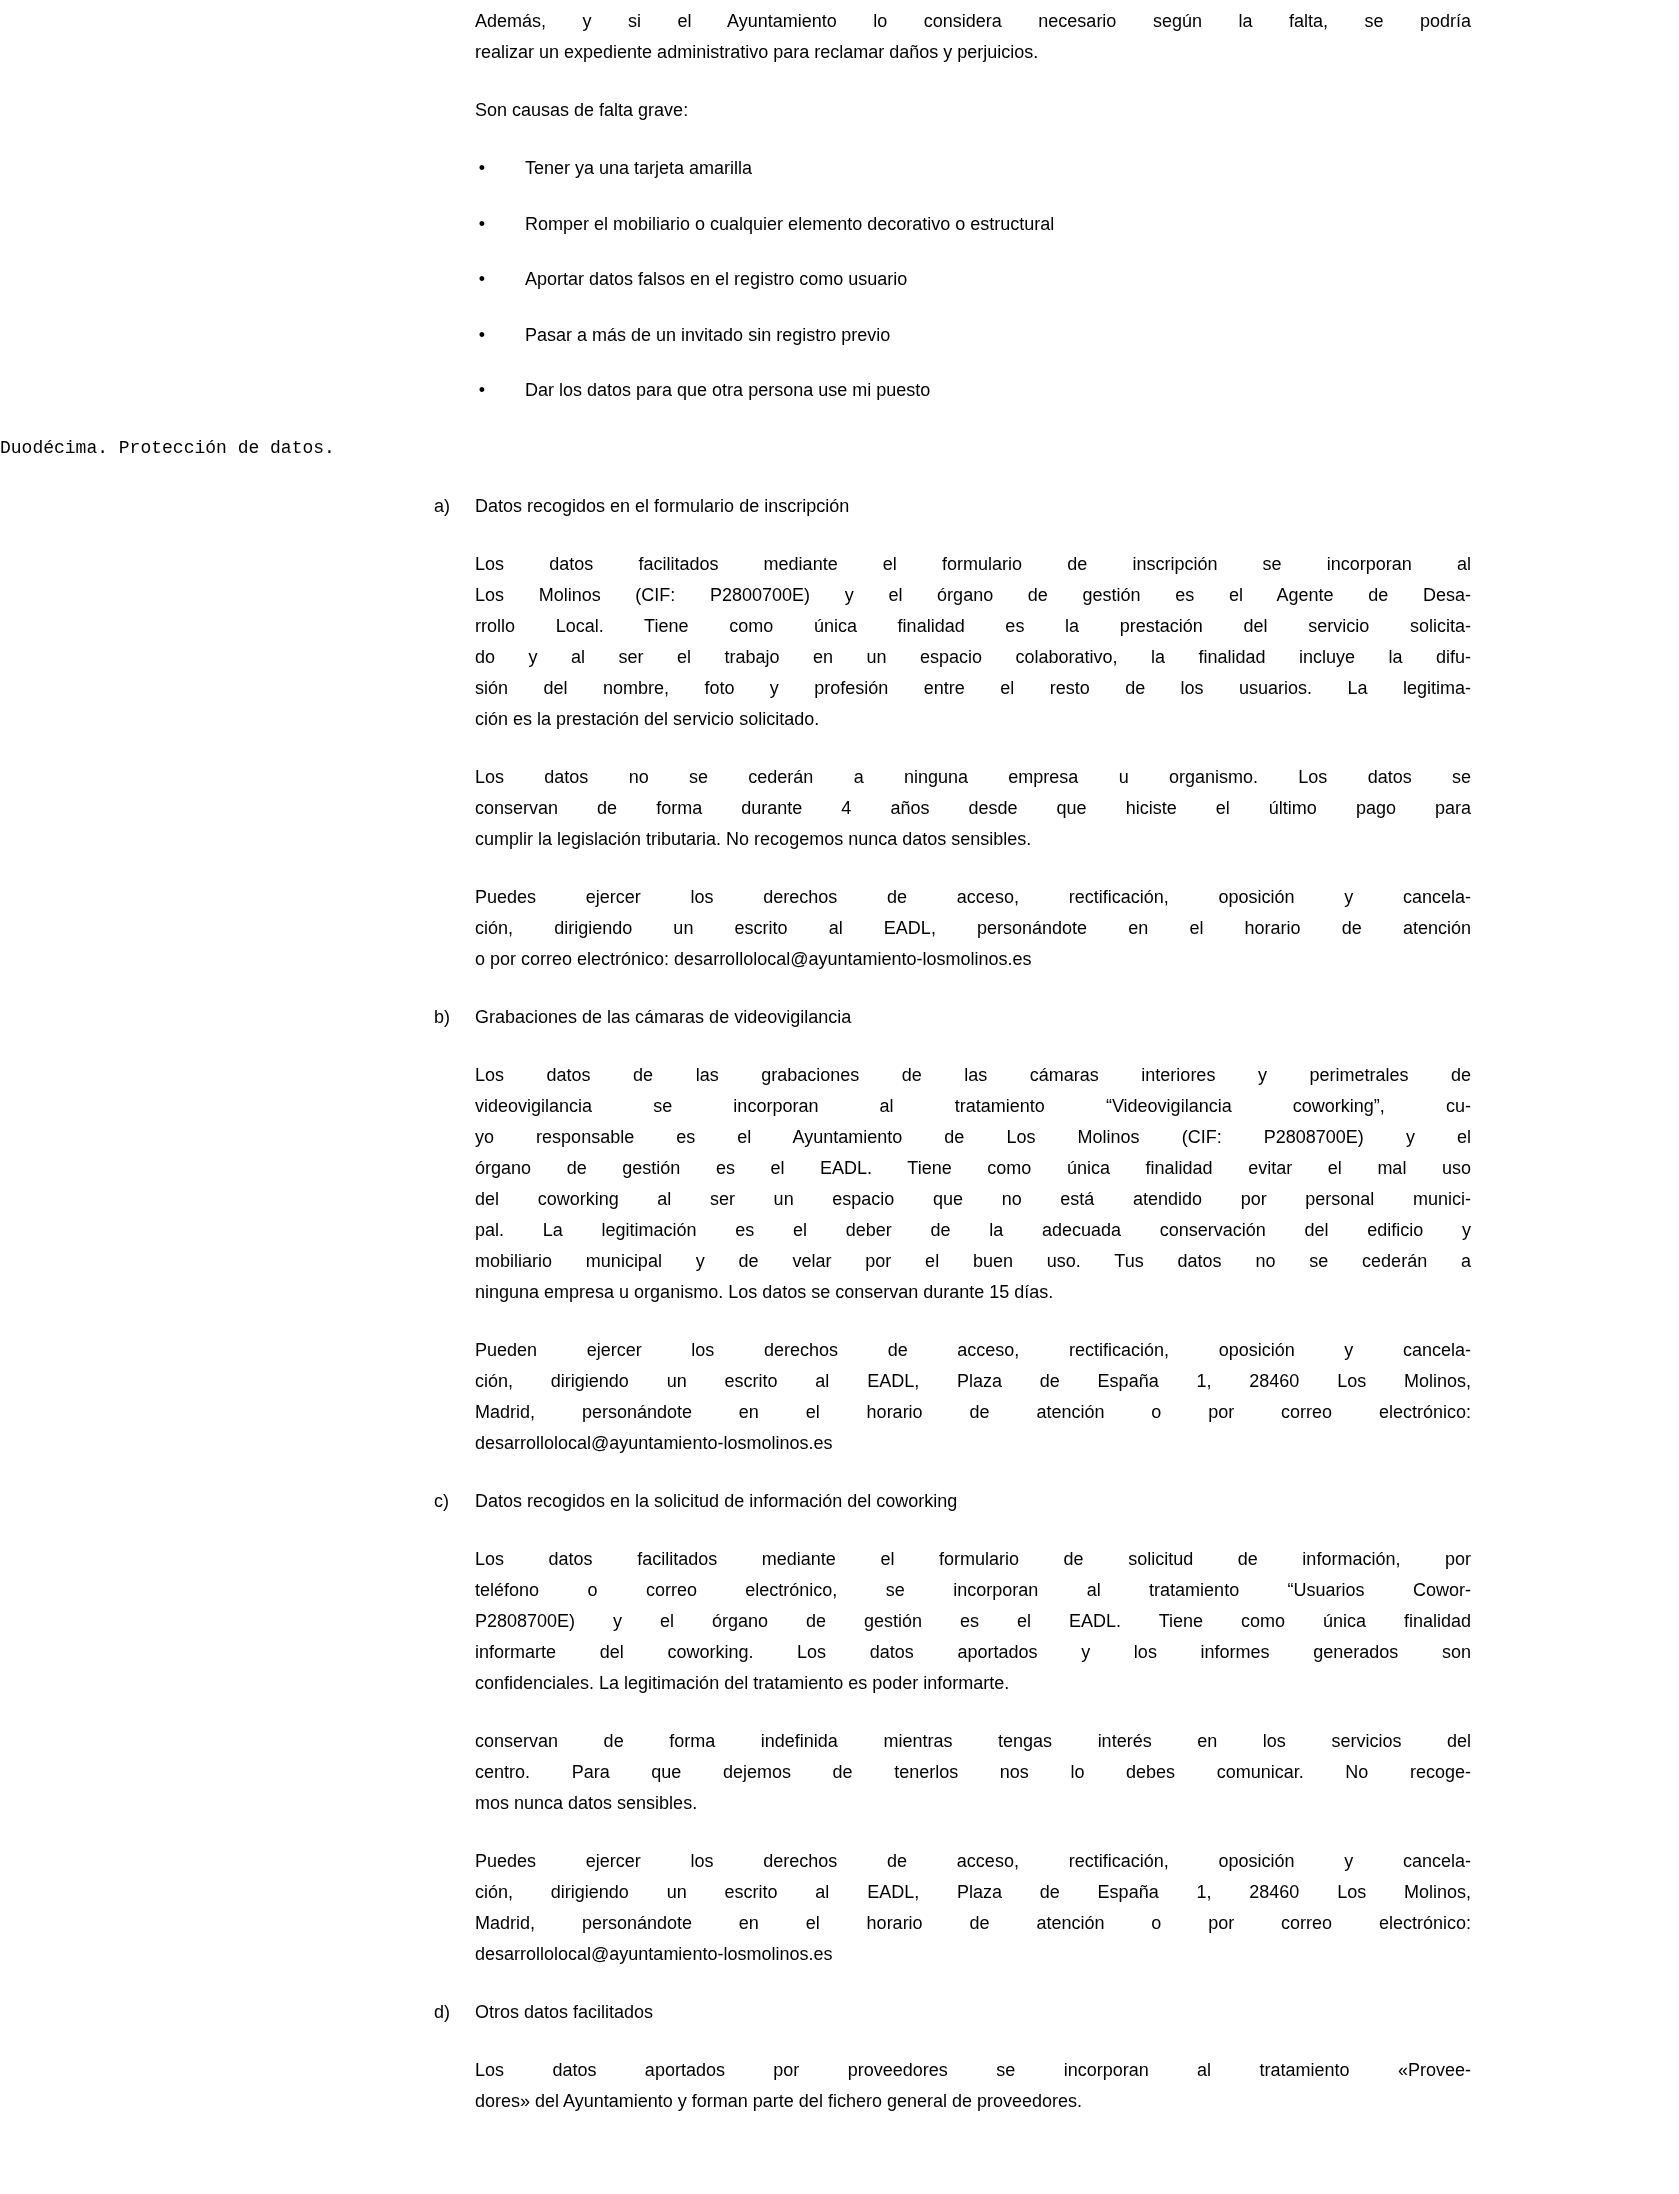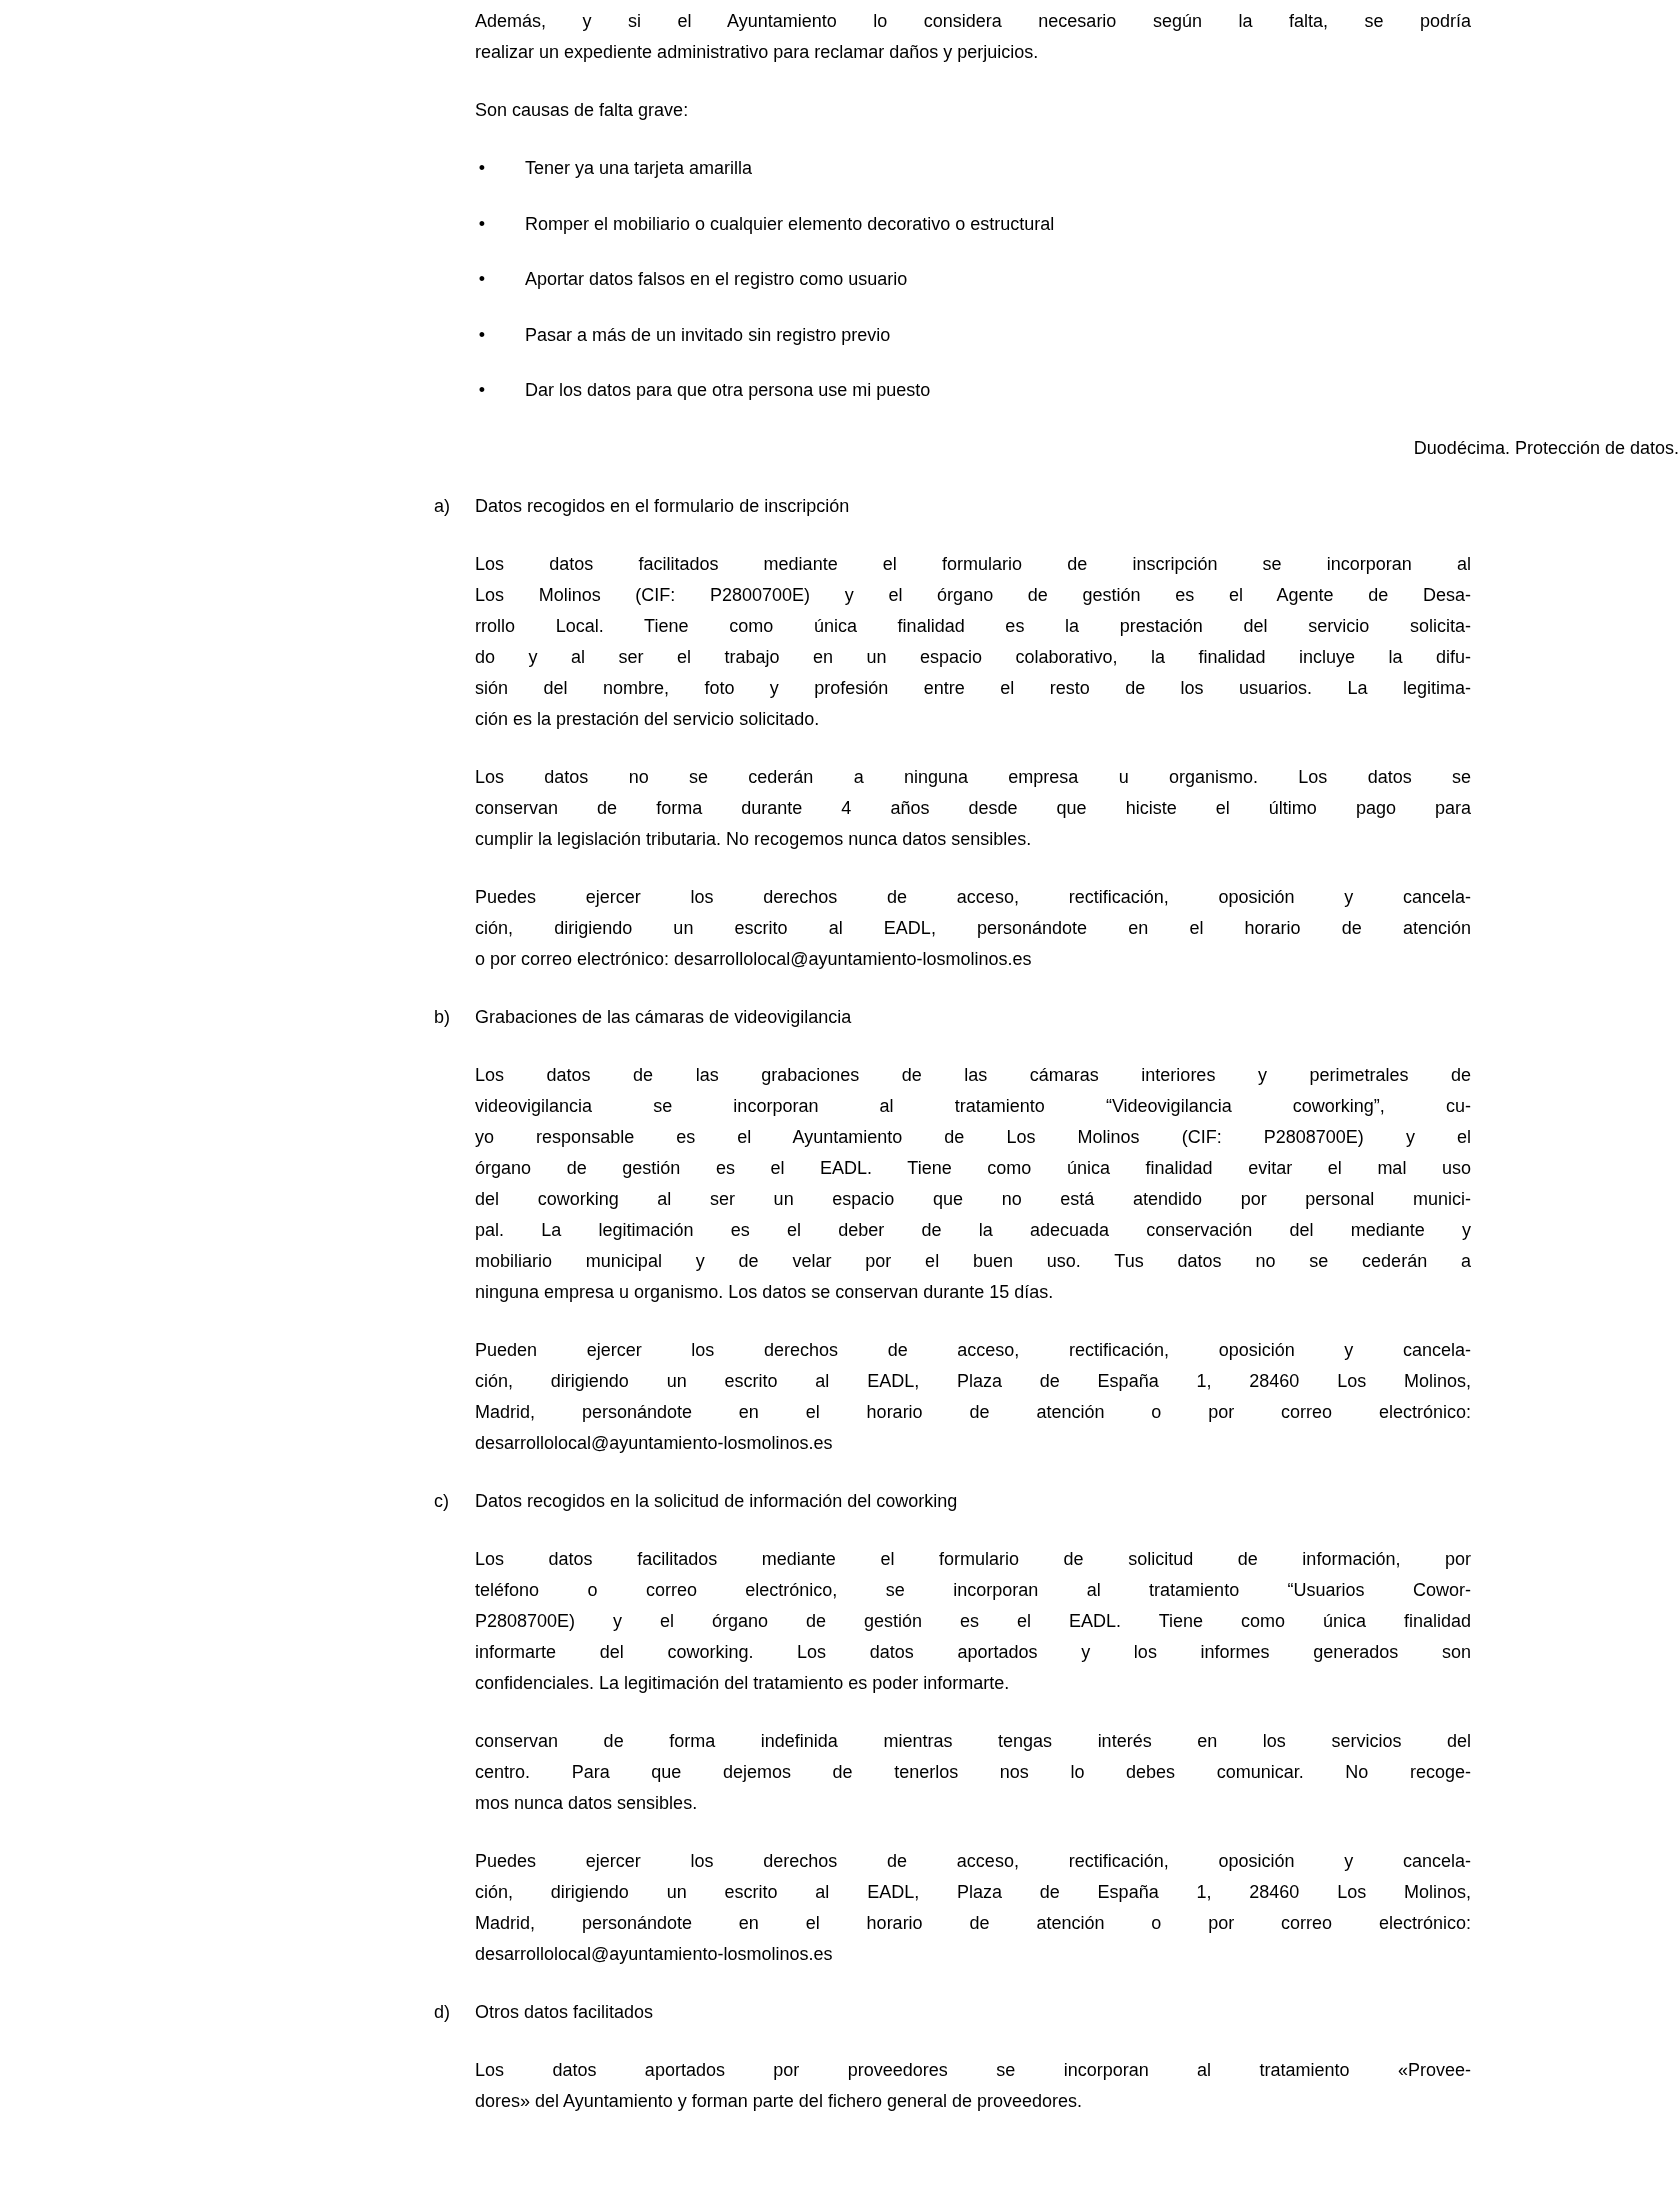--- a/index.html
+++ b/index.html
@@ -19,21 +19,21 @@
     font-size: 18px;
     line-height: 31px;
   }
   .para { margin: 0 0 27px 0; }
   .ln { text-align: justify; text-align-last: justify; }
   .ln:last-child { text-align: right; text-align-last: left; }
   .bullets { margin: 0 0 27px 0; }
   .bullet-item { position: relative; padding-left: 50px; margin: 0 0 24.5px 0; }
   .bullet-item:last-child { margin-bottom: 0; }
   .dot { position: absolute; left: 3.8px; top: 0; }
-  .hcenter { margin: 0 -208px 27px -475px; text-align: right; }
+  .hcenter { margin: 0 -208px 27px -475px; text-align: left; font-family: Liberation Mono, monospace; }
   .lettered { position: relative; margin: 0 0 27px 0; }
   .marker { position: absolute; left: -41px; top: 0; }
 </style>
 </head>
 <body>
 
 <div class="page">
   <div>
       <div class="para">
         <div class="ln">Además, y si el Ayuntamiento lo considera necesario según la falta, se podría</div>
@@ -69,21 +69,21 @@
         <div class="ln">ción, dirigiendo un escrito al EADL, personándote en el horario de atención</div>
         <div class="ln">o por correo electrónico: desarrollolocal@ayuntamiento-losmolinos.es</div>
       </div>
       <div class="lettered"><span class="marker">b)</span><span class="ltxt">Grabaciones de las cámaras de videovigilancia</span></div>
       <div class="para">
         <div class="ln">Los datos de las grabaciones de las cámaras interiores y perimetrales de</div>
         <div class="ln">videovigilancia se incorporan al tratamiento “Videovigilancia coworking”, cu-</div>
         <div class="ln">yo responsable es el Ayuntamiento de Los Molinos (CIF: P2808700E) y el</div>
         <div class="ln">órgano de gestión es el EADL. Tiene como única finalidad evitar el mal uso</div>
         <div class="ln">del coworking al ser un espacio que no está atendido por personal munici-</div>
-        <div class="ln">pal. La legitimación es el deber de la adecuada conservación del mediante y</div>
+        <div class="ln">pal. La legitimación es el deber de la adecuada conservación del edificio y</div>
         <div class="ln">mobiliario municipal y de velar por el buen uso. Tus datos no se cederán a</div>
         <div class="ln">ninguna empresa u organismo. Los datos se conservan durante 15 días.</div>
       </div>
       <div class="para">
         <div class="ln">Pueden ejercer los derechos de acceso, rectificación, oposición y cancela-</div>
         <div class="ln">ción, dirigiendo un escrito al EADL, Plaza de España 1, 28460 Los Molinos,</div>
         <div class="ln">Madrid, personándote en el horario de atención o por correo electrónico:</div>
         <div class="ln">desarrollolocal@ayuntamiento-losmolinos.es</div>
       </div>
       <div class="lettered"><span class="marker">c)</span><span class="ltxt">Datos recogidos en la solicitud de información del coworking</span></div>

